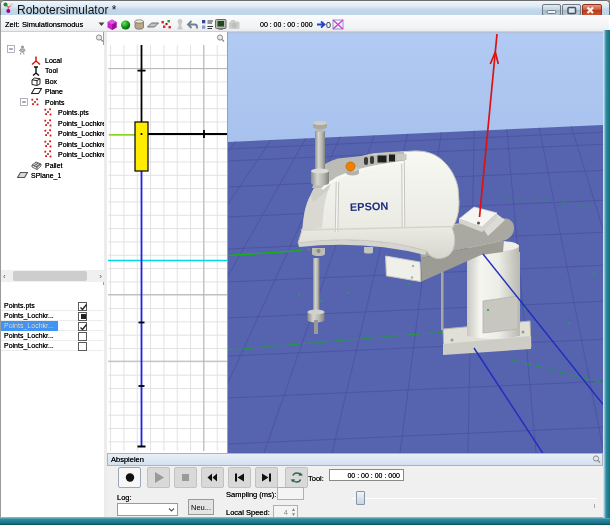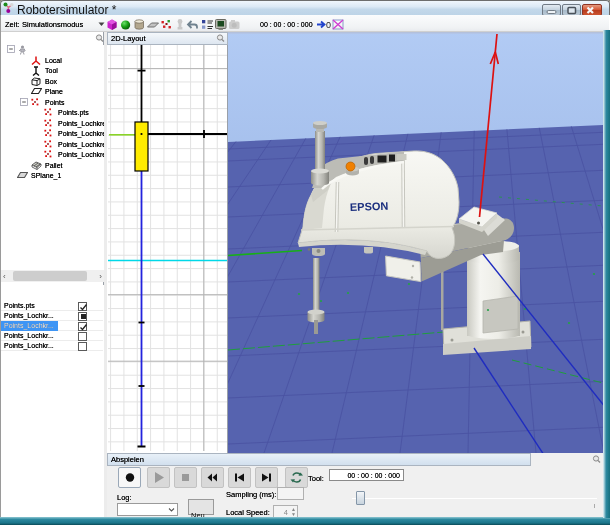--- a/index.html
+++ b/index.html
@@ -455,21 +455,20 @@
         <span style="position:absolute;left:3px;top:1px;">Points_Lochkr...</span>
         <span class="cbx" style="top:0.5px"></span>
       </div>
       <div class="trow" style="top:56px;">
         <span style="position:absolute;left:3px;top:1px;">Points_Lochkr...</span>
         <span class="cbx" style="top:0.5px"></span>
       </div>
     </div>
 
   <div class="abs" id="mpanel"></div>
-  <div class="abs phead" style="left:107px;top:32px;width:121px;">2D-Layout</div>
     <svg class="abs" style="left:216px;top:34px" width="9" height="9" viewBox="0 0 9 9">
       <circle cx="4" cy="3.5" r="2.6" fill="#e8e8e8" stroke="#8a8a8a" stroke-width="1"></circle>
       <path d="M6,5.5 L8,7.5" stroke="#8a8a8a" stroke-width="1.2"></path>
     </svg>
   <div class="abs" style="left:108px;top:45px;width:119px;height:406px;background:#fff;">
     <svg width="119" height="406" viewBox="0 0 119 406">
       <g id="grid2d" stroke="#e2e2e2" stroke-width="1">
           <line x1="2.6" y1="0" x2="2.6" y2="406"></line>
           <line x1="15.93" y1="0" x2="15.93" y2="406"></line>
           <line x1="29.259999999999998" y1="0" x2="29.259999999999998" y2="406"></line>
@@ -557,30 +556,30 @@
           <polygon points="7,14.5 4.5,11.5 9,11.2" fill="#2a6a50"></polygon>
         </svg></div>
       <div class="blab" style="left:201px;top:21px">Tool:</div>
       <div style="position:absolute;left:222px;top:16px;width:75px;height:12px;background:#fff;border:1px solid #8a8a8a;font-size:7px;color:#000;text-shadow:0 0 0.4px rgba(0,0,0,0.8);text-align:right;padding:1.5px 3px 0 0;">00 : 00 : 00 : 000</div>
       <div class="blab" style="left:10px;top:40px">Log:</div>
       <div style="position:absolute;left:10px;top:50px;width:61px;height:13px;background:#fff;border:1px solid #9a9a9a;">
         <svg style="position:absolute;right:2px;top:3px" width="7" height="6">
           <path d="M1,1.5 L3.5,4 L6,1.5" stroke="#555" stroke-width="1.1" fill="none"></path>
         </svg>
       </div>
-      <div style="position:absolute;left:81px;top:46px;width:26px;height:16px;background:#e4e4e4;border:1px solid #9a9a9a;font-size:7.5px;text-align:center;padding-top:11px;">Neu...</div>
+      <div style="position:absolute;left:81px;top:46px;width:26px;height:16px;background:#e4e4e4;border:1px solid #9a9a9a;font-size:7.5px;text-align:center;padding-top:3px;">Neu...</div>
       <div class="blab" style="left:119px;top:37px">Sampling (ms):</div>
       <div style="position:absolute;left:170px;top:34px;width:27px;height:13px;background:#f4f4f4;border:1px solid #b0b0b0;"></div>
       <div class="blab" style="left:119px;top:55px">Local Speed:</div>
       <div style="position:absolute;left:166px;top:52px;width:25px;height:14px;background:#f4f4f4;border:1px solid #b0b0b0;font-size:7.5px;color:#8a8a8a;text-align:right;padding:2px 9px 0 0;">4<span style="position:absolute;right:1px;top:1px;font-size:5px;color:#888;line-height:5px;">▲<br>▼</span></div>
       <div style="position:absolute;left:245px;top:44.5px;width:245px;height:1px;background:#c6c6c6;border-bottom:1px solid #fff;"></div>
       <div style="position:absolute;left:249px;top:38px;width:9px;height:14px;background:linear-gradient(#f2f5f8,#c8d4de);border:1px solid #8496a8;border-radius:1px;"></div>
       <div style="position:absolute;left:487px;top:51px;width:1px;height:4px;background:#aaa;"></div>
     </div>
-  <div class="abs phead" style="left:107px;top:453px;width:424px;background:linear-gradient(#e8f0f8,#d2e0ee);">Abspielen</div>
+  <div class="abs phead" style="left:107px;top:453px;width:496px;background:linear-gradient(#e8f0f8,#d2e0ee);">Abspielen</div>
     <svg class="abs" style="left:592px;top:455px" width="9" height="9" viewBox="0 0 9 9">
       <circle cx="4" cy="3.5" r="2.6" fill="#e8e8e8" stroke="#8a8a8a" stroke-width="1"></circle>
       <path d="M6,5.5 L8,7.5" stroke="#8a8a8a" stroke-width="1.2"></path>
     </svg>
 
   <div class="abs" id="status"></div>
   <div class="abs" style="left:0;top:15px;width:1px;height:502px;background:#9a9a9a;"></div>
   <div class="abs" id="rightborder"></div>
 </div>
 

